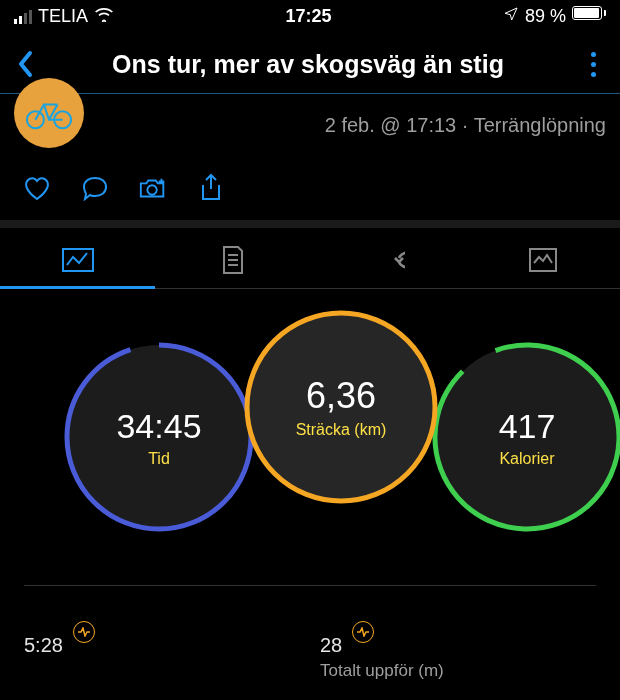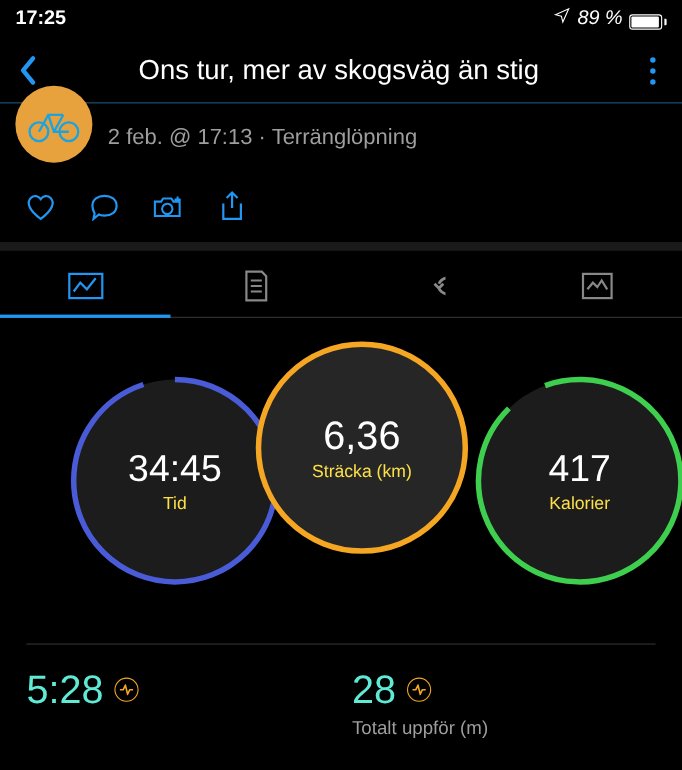--- a/index.html
+++ b/index.html
@@ -14,88 +14,102 @@
 }
 .status-bar {
   display: flex;
   justify-content: space-between;
   align-items: center;
   padding: 6px 14px 4px;
   font-size: 18px;
   font-weight: 500;
 }
 .status-left { display: flex; align-items: center; gap: 6px; }
-.status-right { display: flex; align-items: flex-end; gap: 6px; font-style: italic; }
+.status-right { display: flex; align-items: flex-start; gap: 6px; }
 .signal-bars { display: inline-flex; align-items: flex-end; gap: 2px; }
 .signal-bars span { width: 3px; background: #fff; display: inline-block; }
 .signal-bars .b1 { height: 5px; }
 .signal-bars .b2 { height: 8px; }
 .signal-bars .b3 { height: 11px; background: #555; }
 .signal-bars .b4 { height: 14px; background: #555; }
 .wifi-icon { width: 20px; height: 15px; }
 .battery { display: flex; align-items: center; gap: 2px; }
 .battery-body { width: 30px; height: 14px; border: 1.5px solid #fff; border-radius: 3px; position: relative; }
 .battery-fill { position: absolute; left: 1px; top: 1px; bottom: 1px; width: 89%; background: #fff; border-radius: 1px; }
 .battery-tip { width: 2px; height: 6px; background: #fff; border-radius: 0 1px 1px 0; }
 .loc-icon { font-size: 18px; }
 
 .nav-bar {
   display: flex;
   align-items: center;
   padding: 16px 14px 12px;
   gap: 10px;
 }
 .back-chevron { width: 22px; height: 34px; display: flex; align-items: center; justify-content: center; }
-.nav-title { flex: 1; text-align: center; font-size: 25px; font-weight: 400; white-space: nowrap; overflow: hidden; text-overflow: ellipsis; padding: 0 4px; }
+.nav-title { flex: 1; text-align: center; font-size: 25px; font-weight: 700; white-space: nowrap; overflow: hidden; text-overflow: ellipsis; padding: 0 4px; }
 .menu-dots { width: 26px; display: flex; flex-direction: column; align-items: center; gap: 5px; }
 .menu-dots span { width: 5px; height: 5px; background: #2196f3; border-radius: 50%; }
 
 .divider { height: 1px; background: #1e5780; margin: 0; }
 
-.activity-row { display: flex; align-items: center; gap: 14px; padding: 4px 14px 10px; }
+.activity-row { display: flex; align-items: center; gap: 14px; padding: 4px 14px 10px; justify-content: space-between; }
 .avatar { width: 70px; height: 70px; border-radius: 50%; background: #e8a23d; position: relative; margin-top: -20px; overflow: hidden; display: flex; align-items: center; justify-content: center; }
 .avatar svg { width: 52px; height: 34px; }
 .activity-meta { color: #9e9e9e; font-size: 20px; margin-top: 4px; }
 
 .action-row { display: flex; gap: 28px; padding: 16px 22px 18px; }
 .action-icon { width: 30px; height: 28px; display: flex; align-items: center; justify-content: center; }
 .action-icon svg { stroke: #2196f3; }
 
 .divider-thick { height: 8px; background: #1a1a1a; }
 
 .tab-row { display: flex; align-items: center; justify-content: space-around; padding: 14px 0 10px; border-bottom: 1px solid #333; position: relative; }
 .tab { flex: 1; display: flex; justify-content: center; align-items: center; height: 36px; }
 .tab svg { stroke: #888; fill: none; }
 .tab.active svg { stroke: #2196f3; }
 .tab-underline { position: absolute; bottom: -1px; left: 0; width: 25%; height: 3px; background: #2196f3; }
 
 .circles { position: relative; height: 260px; margin-top: 18px; margin-left: 33px; }
 .circle-wrap { position: absolute; display: flex; flex-direction: column; align-items: center; justify-content: center; }
 .circle-wrap svg { position: absolute; top: 0; left: 0; }
 .circle-left { left: 26px; top: 30px; width: 200px; height: 200px; }
-.circle-mid { left: 196px; top: 0; width: 200px; height: 200px; z-index: 2; }
+.circle-mid { left: 208px; top: 0; width: 200px; height: 200px; z-index: 2; }
 .circle-right { left: 394px; top: 30px; width: 200px; height: 200px; }
 .circle-content { position: relative; z-index: 3; text-align: center; }
 .circle-value { font-size: 34px; font-weight: 400; color: #fff; }
 .circle-mid .circle-value { font-size: 36px; }
 .circle-label { font-size: 16px; color: #fde047; margin-top: 4px; }
 
 .bottom-stats { display: flex; padding: 18px 24px 0; gap: 0; }
 .stat-col { flex: 1; border-top: 1px solid #333; padding-top: 20px; }
 .stat-col + .stat-col { padding-left: 20px; }
 .stat-value-row { display: flex; align-items: center; gap: 10px; }
-.stat-value { font-size: 36px; font-weight: 400; color: #5eead4; }
+.stat-value { font-size: 20px; font-weight: 400; color: #e5e5e5; margin-top: 28px; }
 .pulse-badge { width: 22px; height: 22px; border: 1.5px solid #f5a623; border-radius: 50%; display: flex; align-items: center; justify-content: center; }
 .pulse-badge svg { width: 14px; height: 10px; }
 .stat-label { font-size: 17px; color: #9e9e9e; margin-top: 4px; }
 </style>
 </head>
 <body>
 
 <div class="status-bar">
+  <div class="status-left">
+    <span class="signal-bars">
+      <span class="b1"></span>
+        <span class="b2"></span>
+        <span class="b3"></span>
+        <span class="b4"></span>
+    </span>
+    <span>TELIA</span>
+    <span>
+      <svg class="wifi-icon" viewBox="0 0 24 18">
+          <path d="M12 16 a1.5 1.5 0 1 0 0.01 0 M6 10 a9 9 0 0 1 12 0 M2 6 a15 15 0 0 1 20 0" stroke="#fff" stroke-width="2" fill="none"></path>
+        </svg>
+    </span>
+  </div>
   <div style="font-weight:600">17:25</div>
   <div class="status-right">
     <span class="loc-icon">
       <svg width="16" height="16" viewBox="0 0 24 24">
           <path d="M3 11 L21 3 L13 21 L11 13 Z" fill="none" stroke="#fff" stroke-width="1.5"></path>
         </svg>
     </span>
     <span>89 %</span>
     <span class="battery">
       <span class="battery-body">

